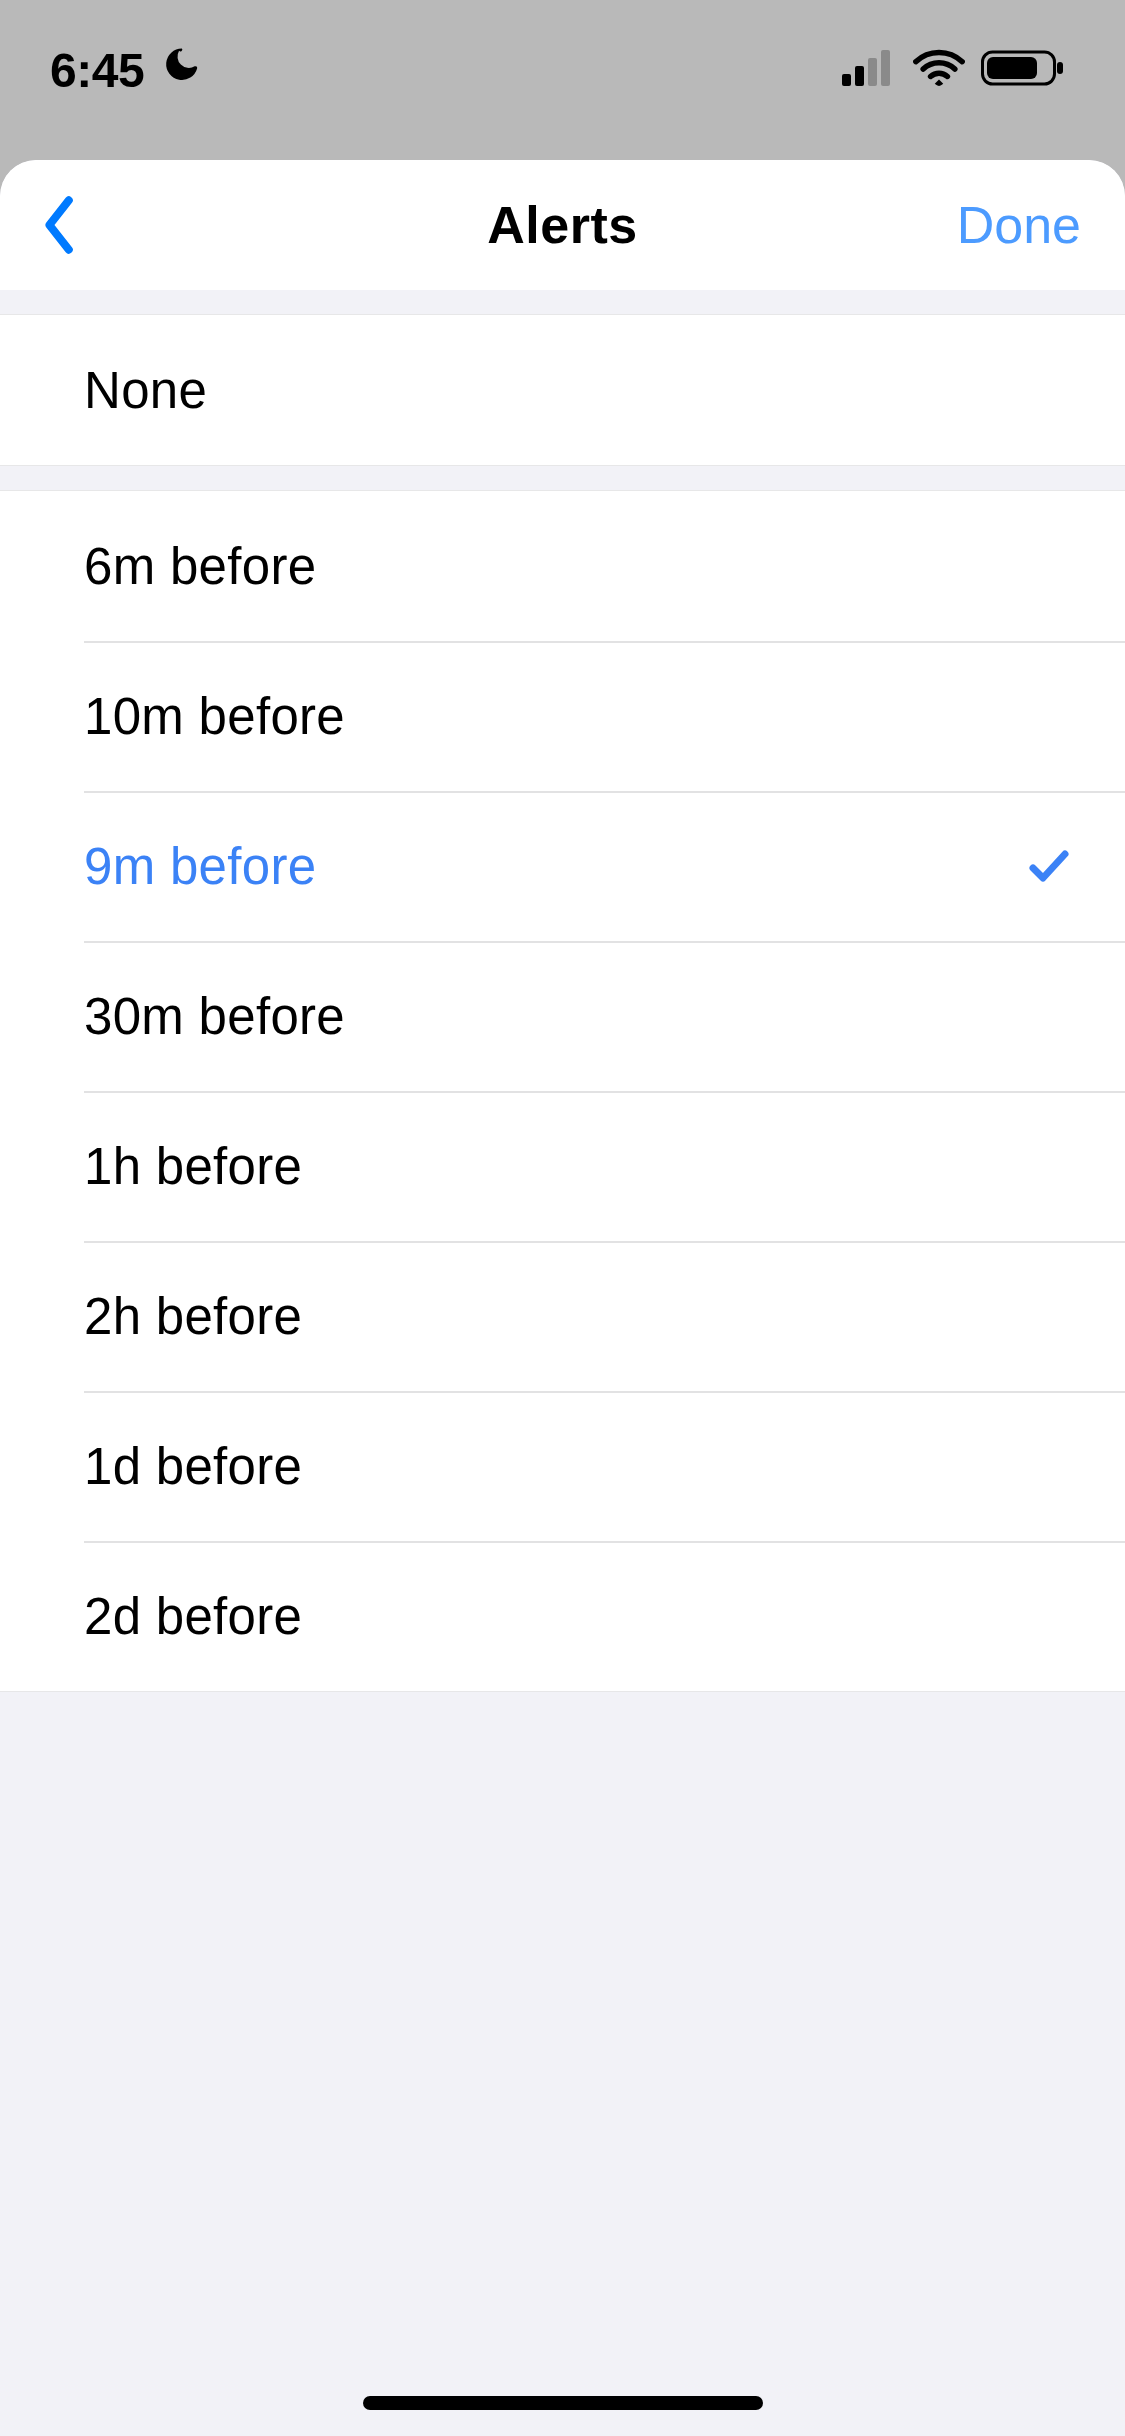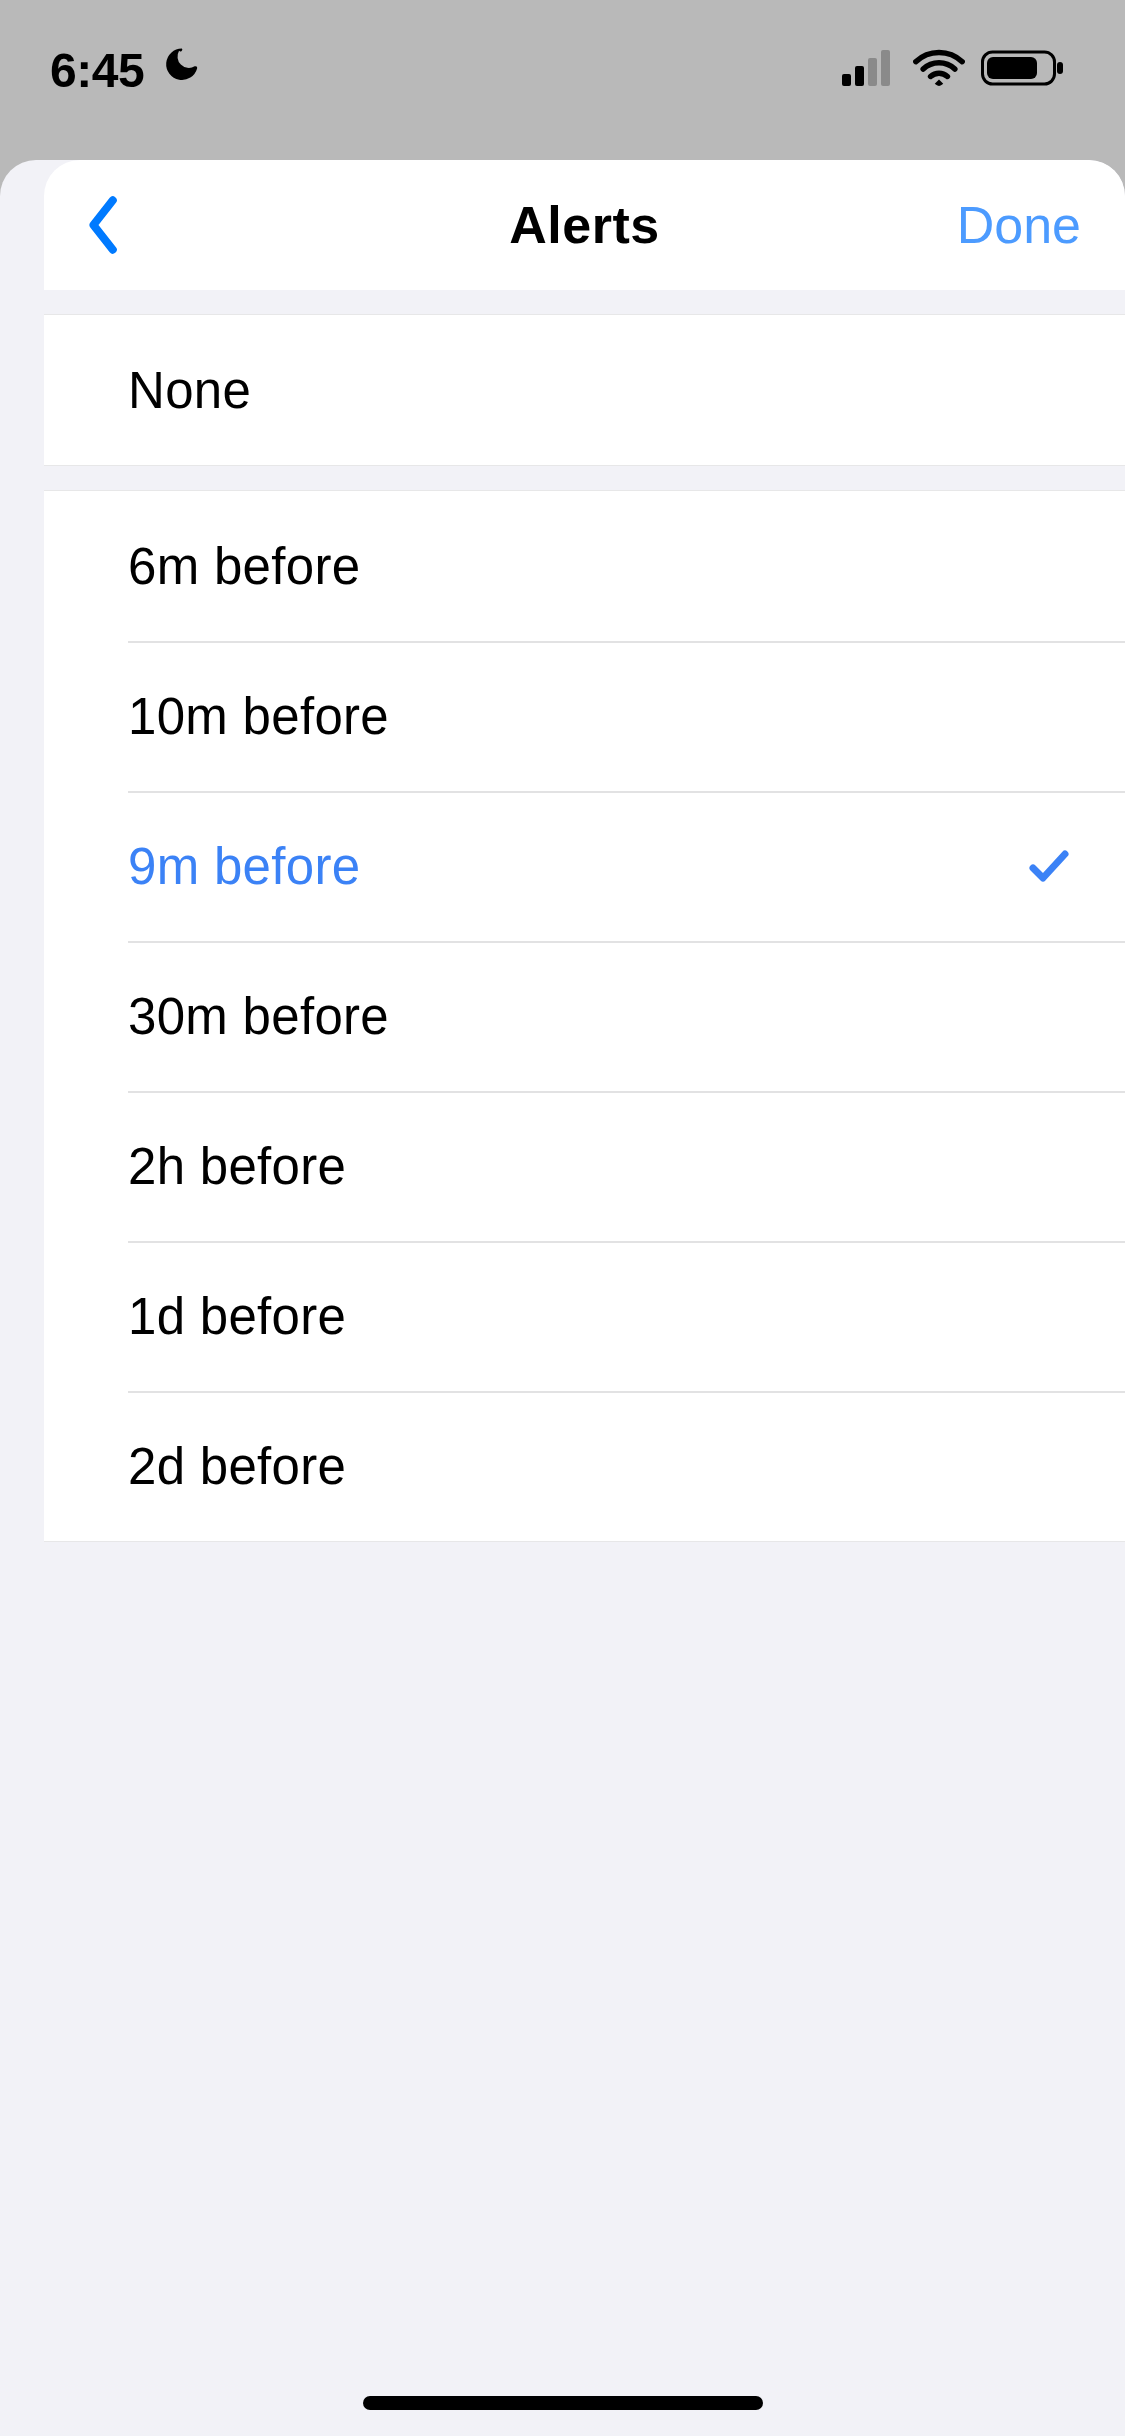--- a/index.html
+++ b/index.html
@@ -41,21 +41,20 @@
     .sheet {
       position: absolute;
       top: 160px;
       left: 0;
       right: 0;
       bottom: 0;
       background: #f2f2f7;
       border-top-left-radius: 36px;
       border-top-right-radius: 36px;
       overflow: hidden;
-      padding-left: 44px;
     }
 
     .navbar {
       height: 130px;
       background: #ffffff;
       display: flex;
       align-items: center;
       justify-content: center;
       position: relative;
       border-top-left-radius: 36px;
@@ -220,20 +219,23 @@
           <span class="trailing">
             <svg width="48" height="48" viewBox="0 0 24 24">
               <polyline points="4,13 9,18 20,6" fill="none" stroke="#3b82f6" stroke-width="3.5" stroke-linecap="round" stroke-linejoin="round"></polyline>
             </svg>
           </span>
         </div>
         <div class="list-row">
           <span class="list-label">30m before</span>
         </div>
         <div class="list-row">
+          <span class="list-label">1h before</span>
+        </div>
+        <div class="list-row">
           <span class="list-label">2h before</span>
         </div>
         <div class="list-row">
           <span class="list-label">1d before</span>
         </div>
         <div class="list-row">
           <span class="list-label">2d before</span>
         </div>
       </div>
 

